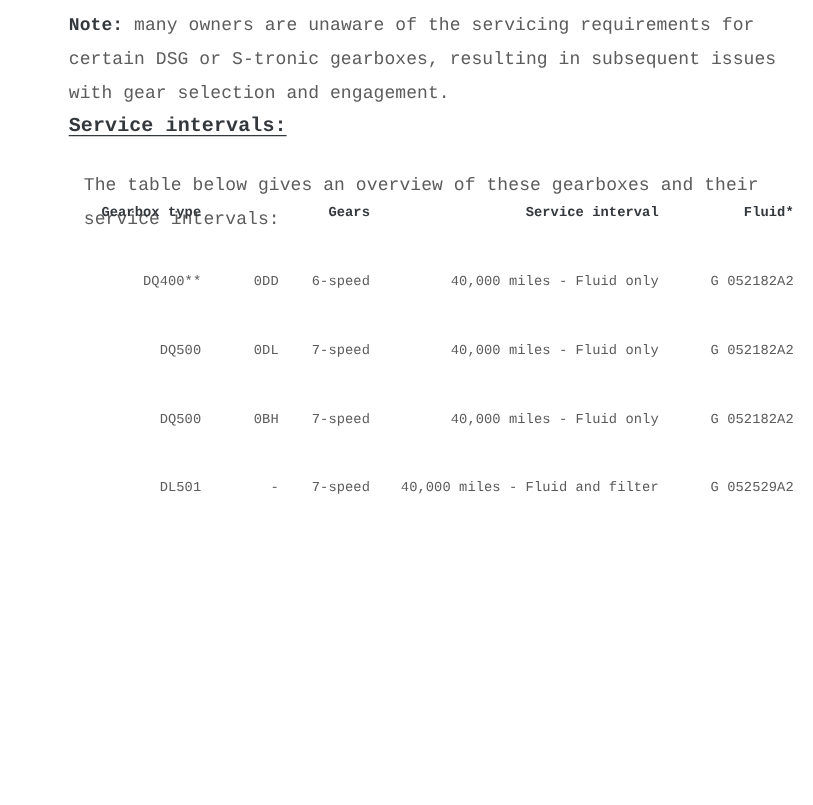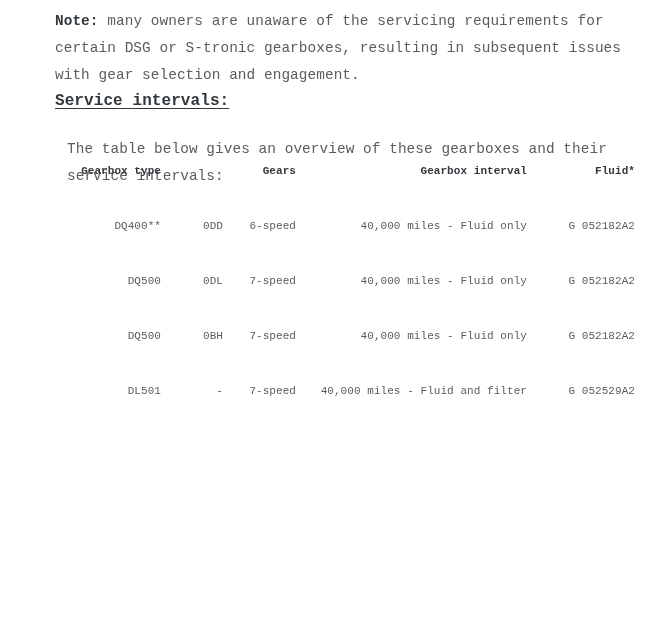--- a/index.html
+++ b/index.html
@@ -124,21 +124,21 @@
         <col class="col-code">
         <col class="col-gears">
         <col class="col-interval">
         <col class="col-fluid">
       </colgroup>
       <thead>
         <tr>
           <th>Gearbox type</th>
           <th></th>
           <th>Gears</th>
-          <th>Gearbox interval</th>
+          <th>Service interval</th>
           <th>Fluid*</th>
         </tr>
       </thead>
       <tbody id="table-body">
           <tr>
             <td>DQ400**</td>
             <td>0DD</td>
             <td>6-speed</td>
             <td>40,000 miles - Fluid only</td>
             <td>G 052182A2</td>

